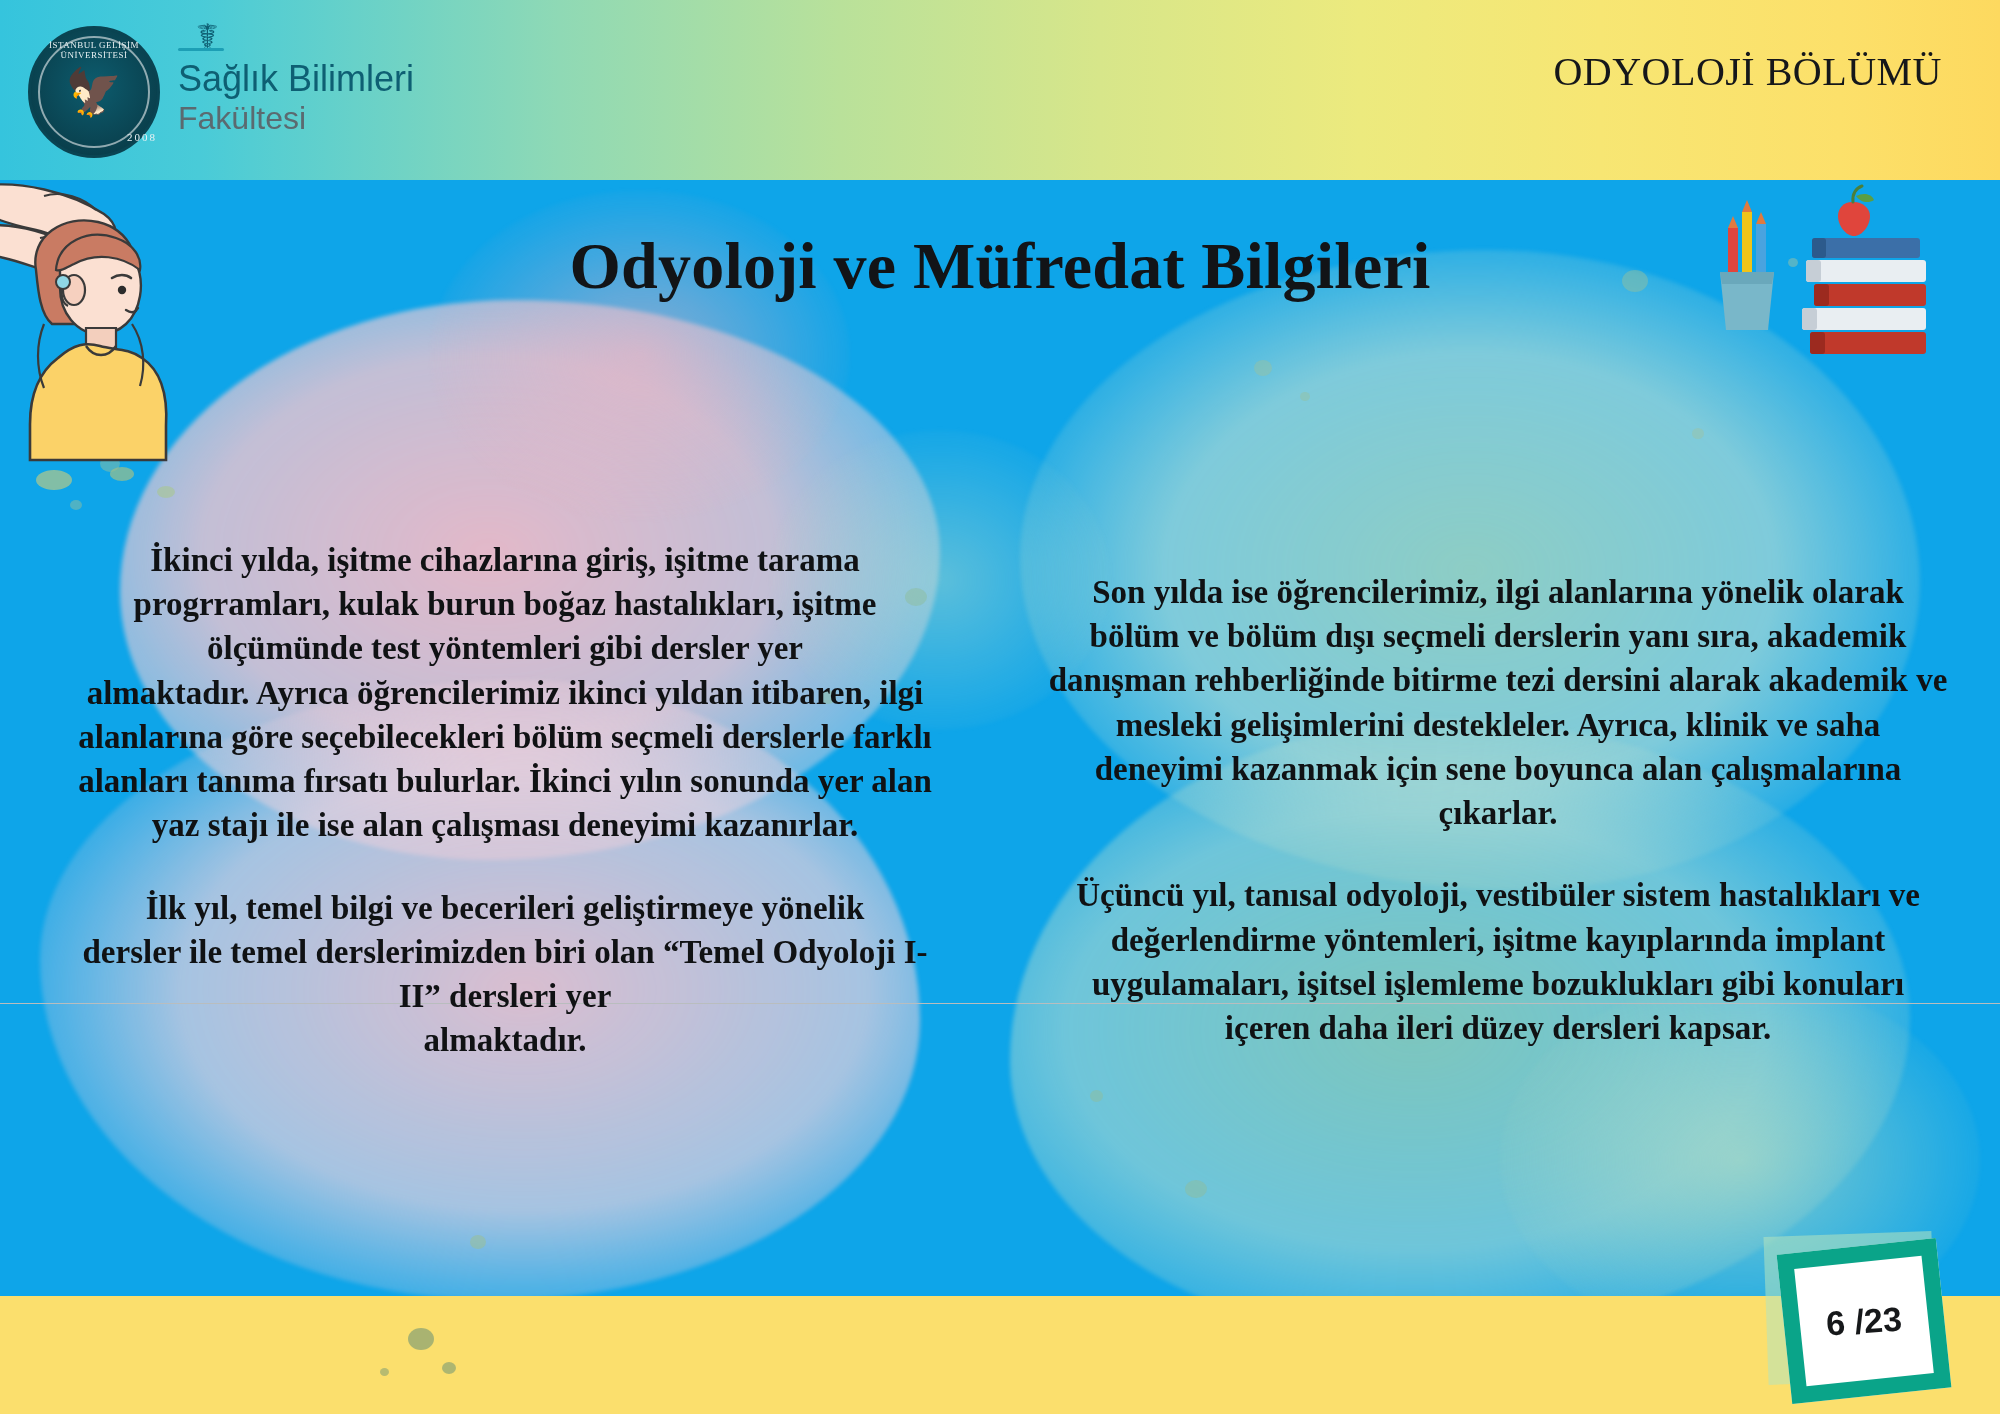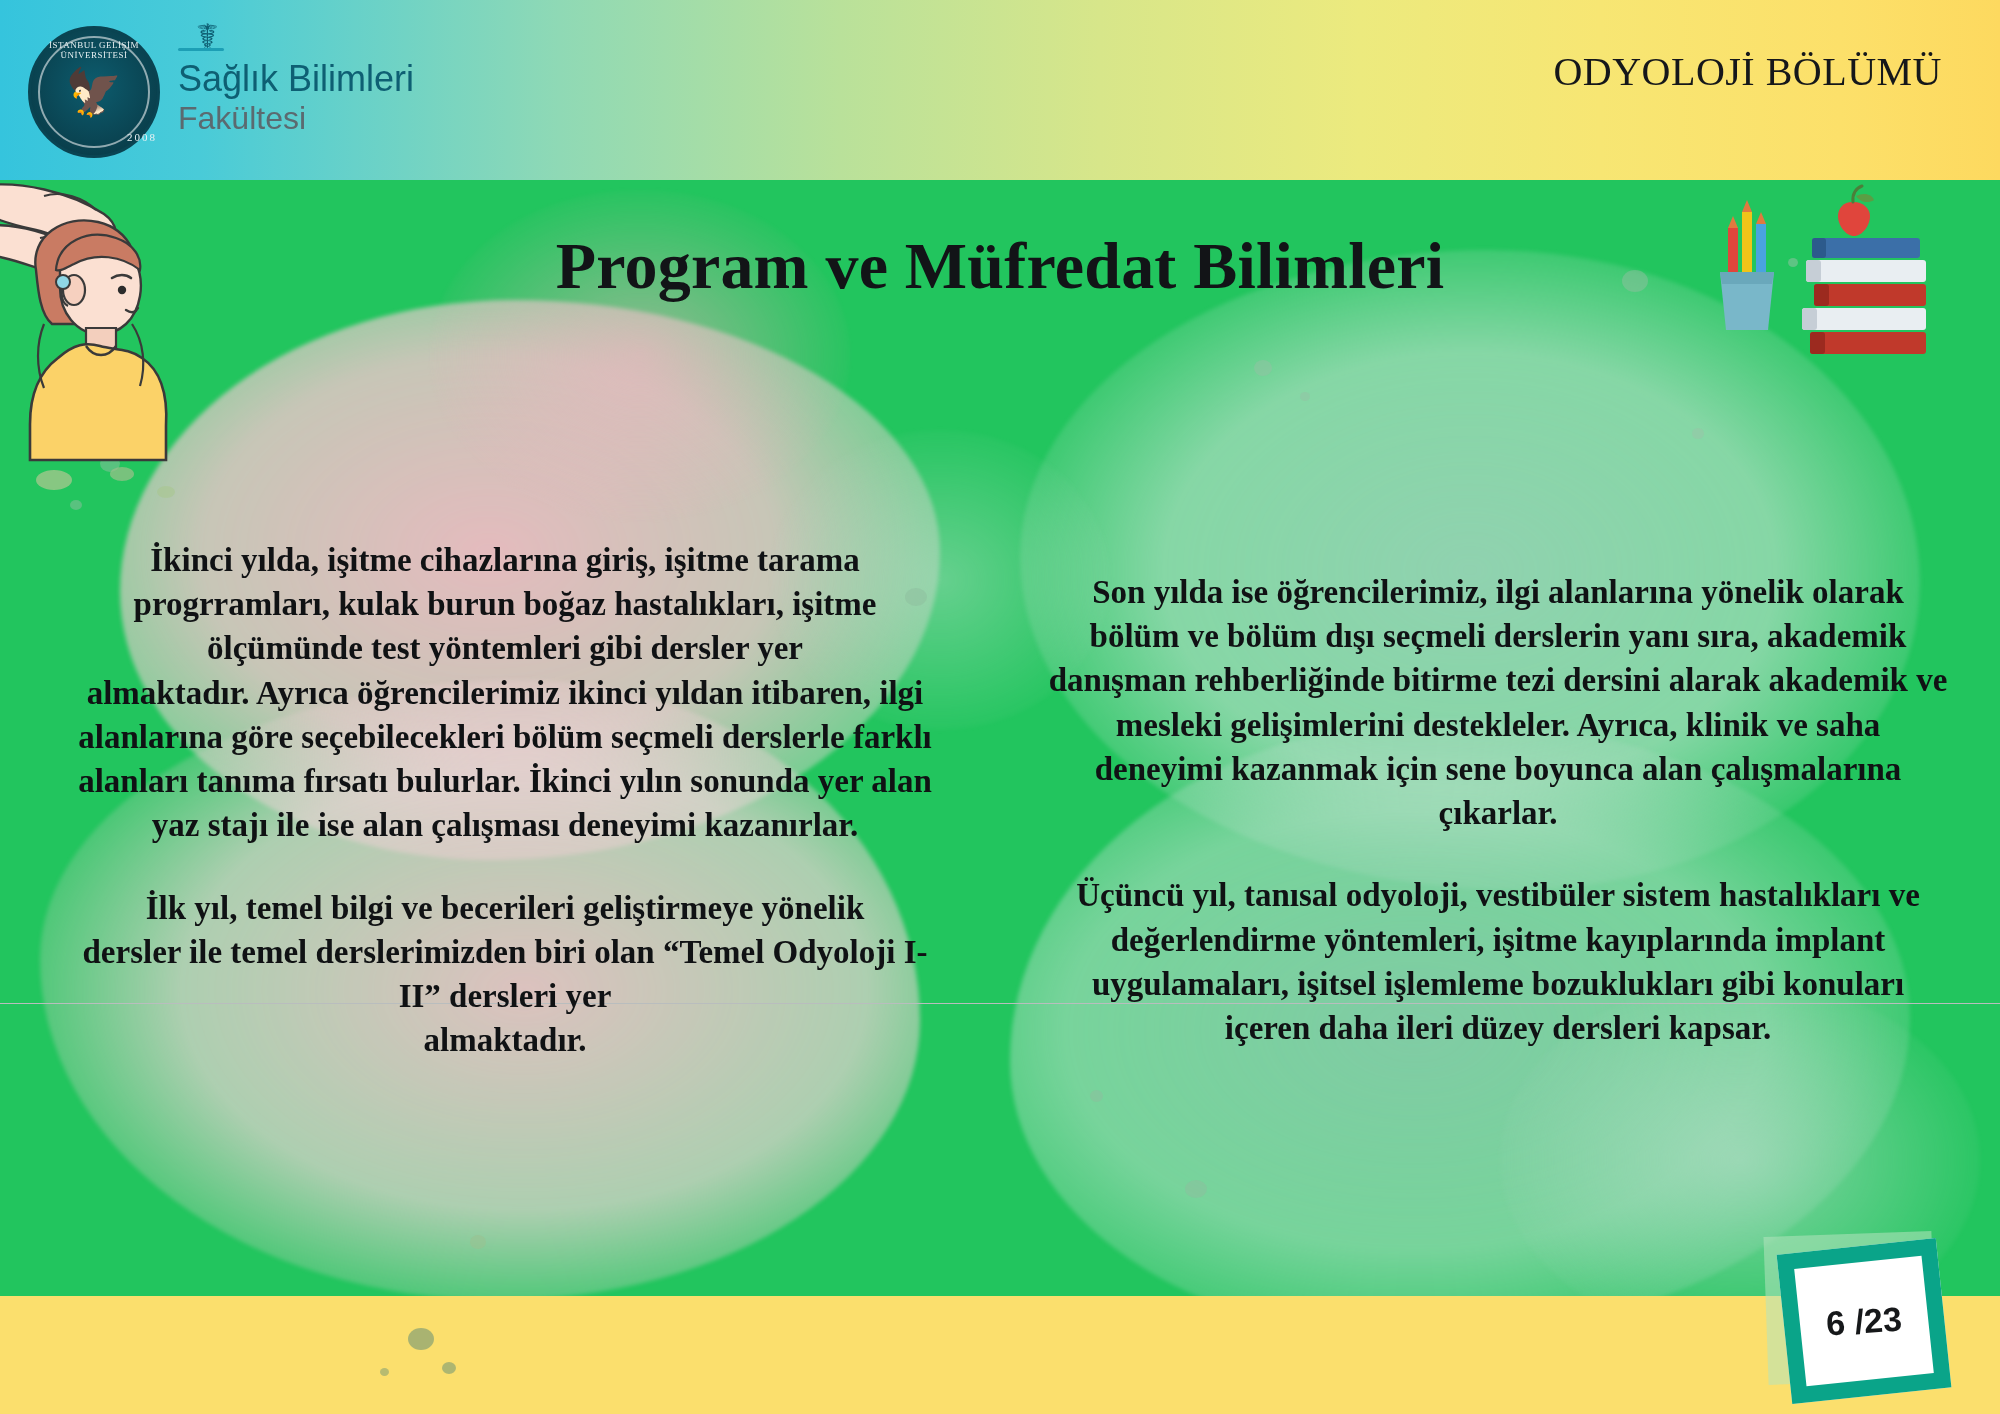--- a/index.html
+++ b/index.html
@@ -5,21 +5,21 @@
   * { box-sizing: border-box; margin: 0; padding: 0; }
   html, body {
     width: 2000px; height: 1414px;
     background: #ffffff;
     font-family: "Liberation Serif", serif;
     overflow: hidden;
   }
   .slide {
     position: relative;
     width: 2000px; height: 1414px;
-    background: #22c55e;
+    background: #0ea5e9;
     overflow: hidden;
   }
 
   
   .header {
     position: absolute; top: 0; left: 0;
     width: 2000px; height: 180px;
     background: linear-gradient(90deg,
         #35c4dd 0%, #49cbd8 10%, #8fd9b5 28%,
         #b9e19a 42%, #d7e68a 55%, #ecea7e 68%,
@@ -306,21 +306,21 @@
         <rect x="54" y="44" width="10" height="52" fill="#4aa3df"></rect>
         <polygon points="54,44 59,32 64,44" fill="#e07a3f"></polygon>
         <rect x="26" y="48" width="10" height="48" fill="#e0453c"></rect>
         <polygon points="26,48 31,36 36,48" fill="#e07a3f"></polygon>
         <path d="M18 92 L 72 92 L 66 150 L 24 150 Z" fill="#79b7c9"></path>
         <path d="M18 92 L 72 92 L 70 104 L 20 104 Z" fill="#6aa8bb"></path>
       </g>
     </svg>
   </div>
 
-  <div class="slide-title">Program ve Müfredat Bilimleri</div>
+  <div class="slide-title">Odyoloji ve Müfredat Bilgileri</div>
 
   <div class="col col-left">
     <div class="para" style="white-space:pre-line;">İkinci yılda, işitme cihazlarına giriş,  işitme tarama progrramları, kulak burun boğaz hastalıkları, işitme ölçümünde test yöntemleri gibi dersler yer
 almaktadır. Ayrıca öğrencilerimiz ikinci yıldan itibaren, ilgi alanlarına göre seçebilecekleri bölüm seçmeli derslerle farklı alanları tanıma fırsatı bulurlar. İkinci yılın sonunda yer alan yaz stajı ile ise alan çalışması deneyimi kazanırlar.</div>
     <div class="para" style="white-space:pre-line;">İlk yıl, temel bilgi ve becerileri geliştirmeye yönelik
 dersler ile temel derslerimizden biri olan “Temel Odyoloji I-II” dersleri yer
 almaktadır.</div>
   </div>
 
   <div class="col col-right">

